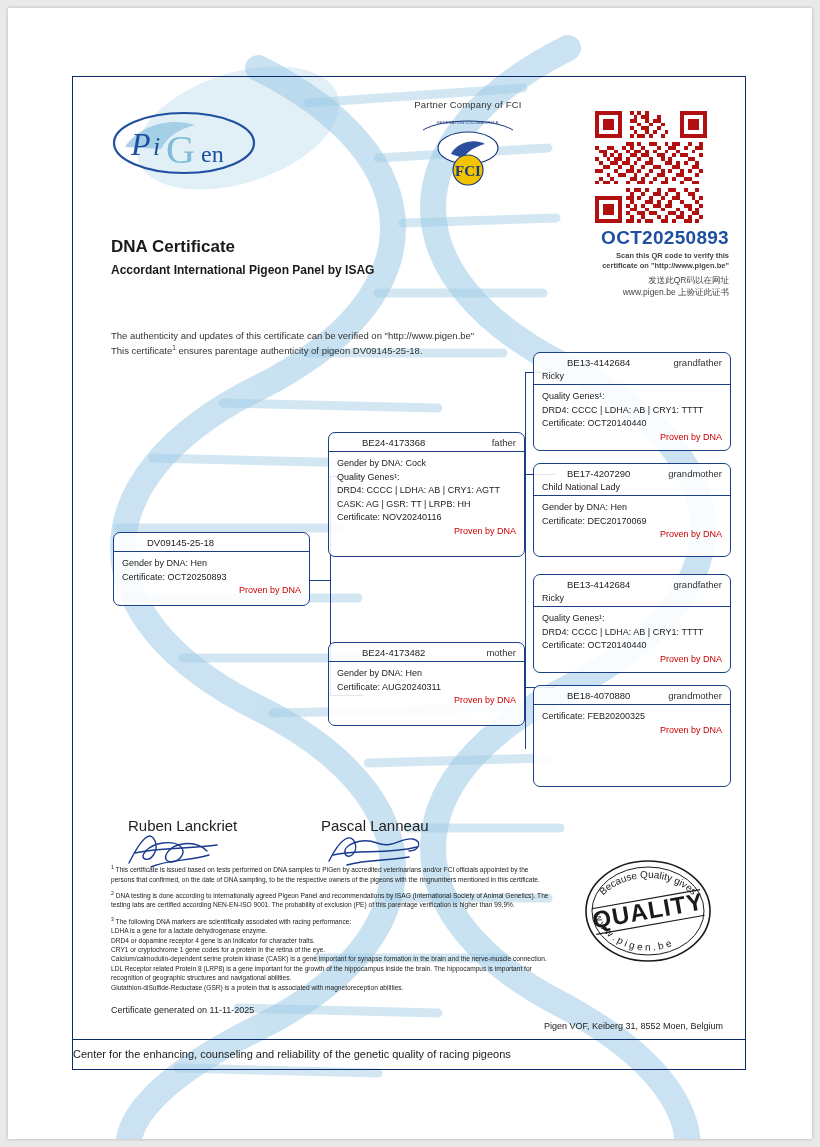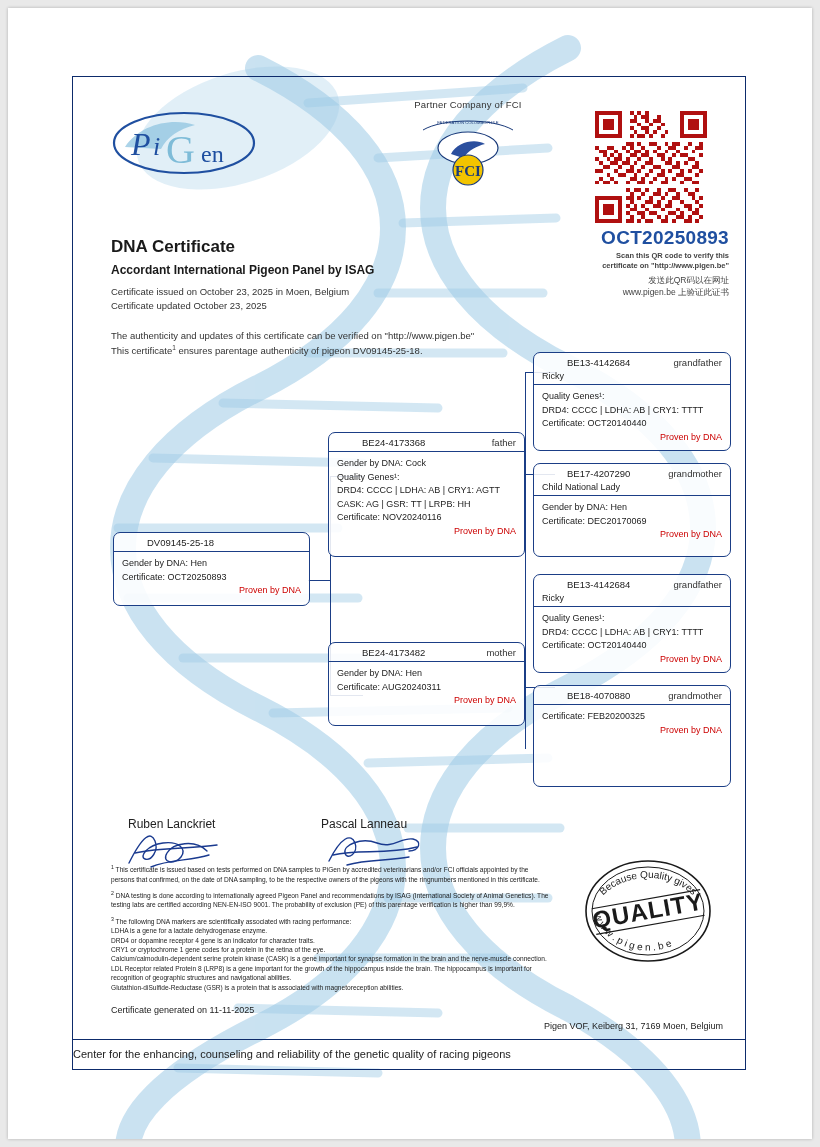--- a/index.html
+++ b/index.html
@@ -49,21 +49,21 @@
   .box .hdr .rel{color:#333;}
   .box .sep{height:1px;background:#1b3e86;margin:0;}
   .box .body{padding:5px 8px 6px 8px;font-size:9px;color:#222;line-height:1.5;}
   .box .name{padding:0 8px 3px 8px;font-size:9px;color:#222;}
   .proven{color:#cc0000;text-align:right;}
 
   
   .conn{position:absolute;background:#1b3e86;}
 
   
-  .sig{position:absolute;font-size:12px;color:#222;}
+  .sig{position:absolute;font-size:15px;color:#222;}
   .sigimg{position:absolute;}
 
   
   .notes{position:absolute;left:38px;top:787px;width:440px;font-size:6.6px;color:#222;line-height:1.42;}
   .notes p{margin:0 0 6px 0;}
   .notes sup{font-size:5.2px;}
 
   
   .stamp{position:absolute;left:500px;top:776px;width:150px;height:115px;}
 
@@ -338,24 +338,20 @@
         <div>certificate on "http://www.pigen.be"</div>
       </div>
       <div class="qr-cn">
         <div>发送此QR码以在网址</div>
         <div>www.pigen.be 上验证此证书</div>
       </div>
     </div>
 
     <div class="title">DNA Certificate</div>
     <div class="subtitle">Accordant International Pigeon Panel by ISAG</div>
-    <div class="issued">
-      <div>Certificate issued on October 23, 2025 in Moen, Belgium</div>
-      <div>Certificate updated October 23, 2025</div>
-    </div>
     <div class="verify">
       <div>The authenticity and updates of this certificate can be verified on "http://www.pigen.be"</div>
       <div><span>This certificate</span><sup>1</sup><span> ensures parentage authenticity of pigeon DV09145-25-18.</span></div>
     </div>
 
     <div class="conn" style="left:235px;top:503px;width:22px;height:1px;"></div>
     <div class="conn" style="left:257px;top:399px;width:1px;height:220px;"></div>
     <div class="conn" style="left:257px;top:399px;width:33px;height:1px;"></div>
     <div class="conn" style="left:257px;top:618px;width:33px;height:1px;"></div>
     <div class="conn" style="left:452px;top:295px;width:1px;height:208px;"></div>
@@ -515,17 +511,17 @@
         <g transform="rotate(-10 75 58)">
           <text x="75" y="66" text-anchor="middle" font-size="24" font-weight="bold" fill="#1a1a1a" font-family="Liberation Sans, sans-serif" letter-spacing="1">QUALITY</text>
           <line x1="20" y1="46" x2="130" y2="46" stroke="#1a1a1a" stroke-width="1.2"></line>
           <line x1="20" y1="72" x2="130" y2="72" stroke="#1a1a1a" stroke-width="1.2"></line>
         </g>
       </svg>
     </div>
 
     <div class="inner-line"></div>
     <div class="foot-left">Certificate generated on 11-11-2025</div>
-    <div class="foot-right">Pigen VOF, Keiberg 31, 7169 Moen, Belgium</div>
+    <div class="foot-right">Pigen VOF, Keiberg 31, 8552 Moen, Belgium</div>
     <div class="foot-center">Center for the enhancing, counseling and reliability of the genetic quality of racing pigeons</div>
 
   </div>
 </div>
 
 </body></html>

